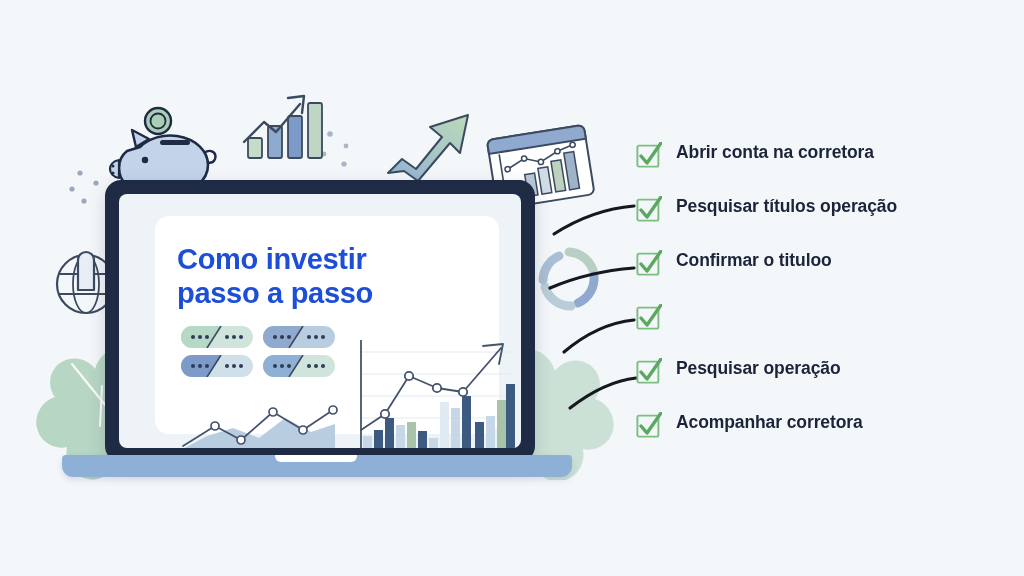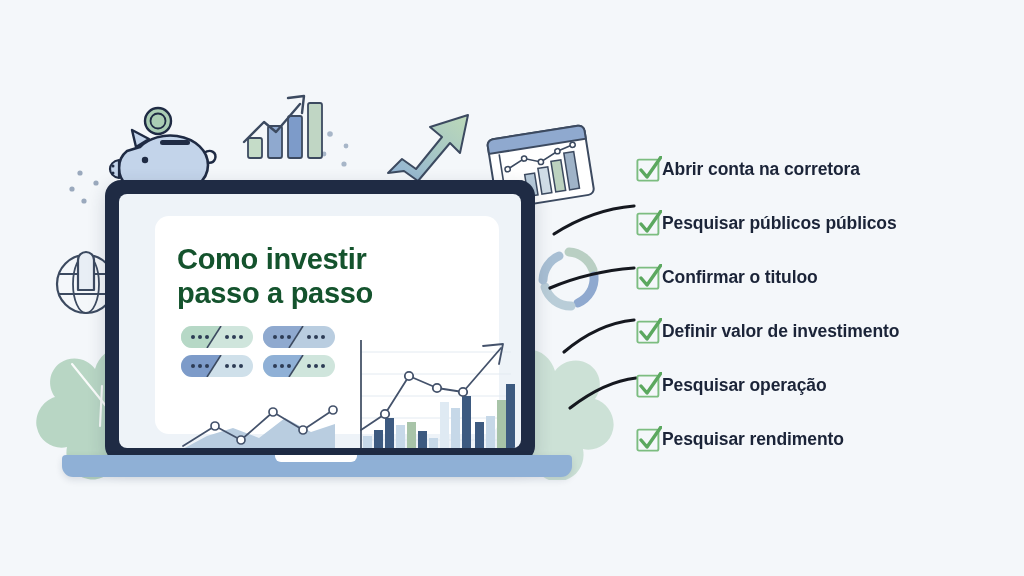--- a/index.html
+++ b/index.html
@@ -29,21 +29,21 @@
     background:#eef3f8;border-radius:8px;overflow:hidden;
   }
   .screen-card{
     position:absolute;left:36px;top:22px;right:22px;bottom:14px;
     background:#ffffff;border-radius:14px;
     display:flex;flex-direction:column;
   }
   .headline{
     margin:26px 0 0 22px;
     font-size:29px;line-height:1.18;font-weight:bold;
-    color:#14532d;letter-spacing:-.3px;
+    color:#1d4ed8;letter-spacing:-.3px;
     white-space:pre-line;
   }
   .screen-body{
     position:absolute;left:14px;right:10px;top:108px;bottom:10px;
     display:flex;gap:6px;
   }
   .panel-left{width:172px;position:relative;}
   .panel-right{flex:1;position:relative;}
 
   
@@ -71,22 +71,22 @@
   .dash-card{left:482px;top:124px;width:118px;height:90px;}
   .ring-icon{left:533px;top:243px;width:72px;height:72px;}
   .globe-icon{left:48px;top:238px;width:76px;height:84px;}
 
   
   .connectors{left:548px;top:180px;width:120px;height:240px;}
 
   
   .checklist{left:636px;top:142px;width:360px;}
   .check-row{
-    display:flex;align-items:center;
-    height:54px;gap:0;
+    display:flex;
+    height:54px;gap:14px;
   }
   .checkbox{width:26px;height:26px;flex:0 0 26px;position:relative;}
   .check-label{
     font-size:17.5px;font-weight:bold;color:#1b2438;
     letter-spacing:-.1px;white-space:nowrap;
   }
 </style>
 </head>
 <body>
 
@@ -406,58 +406,57 @@
       <span class="check-label">Abrir conta na corretora</span>
     </div>
 
     <div class="check-row">
       <div class="checkbox">
         <svg viewBox="0 0 26 26" width="26" height="26">
           <rect x="1.4" y="3.6" width="21" height="21" rx="1.6" fill="none" stroke="#7cbd80" stroke-width="1.9"></rect>
           <path d="M5 14 L11 21 L25 1" fill="none" stroke="#5ba85f" stroke-width="3.4" stroke-linecap="round" stroke-linejoin="round"></path>
         </svg>
       </div>
-      <span class="check-label">Pesquisar públicos públicos</span>
+      <span class="check-label">Pesquisar títulos operação</span>
     </div>
 
     <div class="check-row">
       <div class="checkbox">
         <svg viewBox="0 0 26 26" width="26" height="26">
           <rect x="1.4" y="3.6" width="21" height="21" rx="1.6" fill="none" stroke="#7cbd80" stroke-width="1.9"></rect>
           <path d="M5 14 L11 21 L25 1" fill="none" stroke="#5ba85f" stroke-width="3.4" stroke-linecap="round" stroke-linejoin="round"></path>
         </svg>
       </div>
       <span class="check-label">Confirmar o tituloo</span>
     </div>
 
     <div class="check-row">
       <div class="checkbox">
         <svg viewBox="0 0 26 26" width="26" height="26">
           <rect x="1.4" y="3.6" width="21" height="21" rx="1.6" fill="none" stroke="#7cbd80" stroke-width="1.9"></rect>
           <path d="M5 14 L11 21 L25 1" fill="none" stroke="#5ba85f" stroke-width="3.4" stroke-linecap="round" stroke-linejoin="round"></path>
         </svg>
       </div>
-      <span class="check-label">Definir valor de investimento</span>
     </div>
 
     <div class="check-row">
       <div class="checkbox">
         <svg viewBox="0 0 26 26" width="26" height="26">
           <rect x="1.4" y="3.6" width="21" height="21" rx="1.6" fill="none" stroke="#7cbd80" stroke-width="1.9"></rect>
           <path d="M5 14 L11 21 L25 1" fill="none" stroke="#5ba85f" stroke-width="3.4" stroke-linecap="round" stroke-linejoin="round"></path>
         </svg>
       </div>
       <span class="check-label">Pesquisar operação</span>
     </div>
 
     <div class="check-row">
       <div class="checkbox">
         <svg viewBox="0 0 26 26" width="26" height="26">
           <rect x="1.4" y="3.6" width="21" height="21" rx="1.6" fill="none" stroke="#7cbd80" stroke-width="1.9"></rect>
           <path d="M5 14 L11 21 L25 1" fill="none" stroke="#5ba85f" stroke-width="3.4" stroke-linecap="round" stroke-linejoin="round"></path>
         </svg>
       </div>
-      <span class="check-label">Pesquisar rendimento</span>
+      <span class="check-label">Acompanhar corretora</span>
     </div>
 
   </div>
 
 </div>
 
 </body></html>

